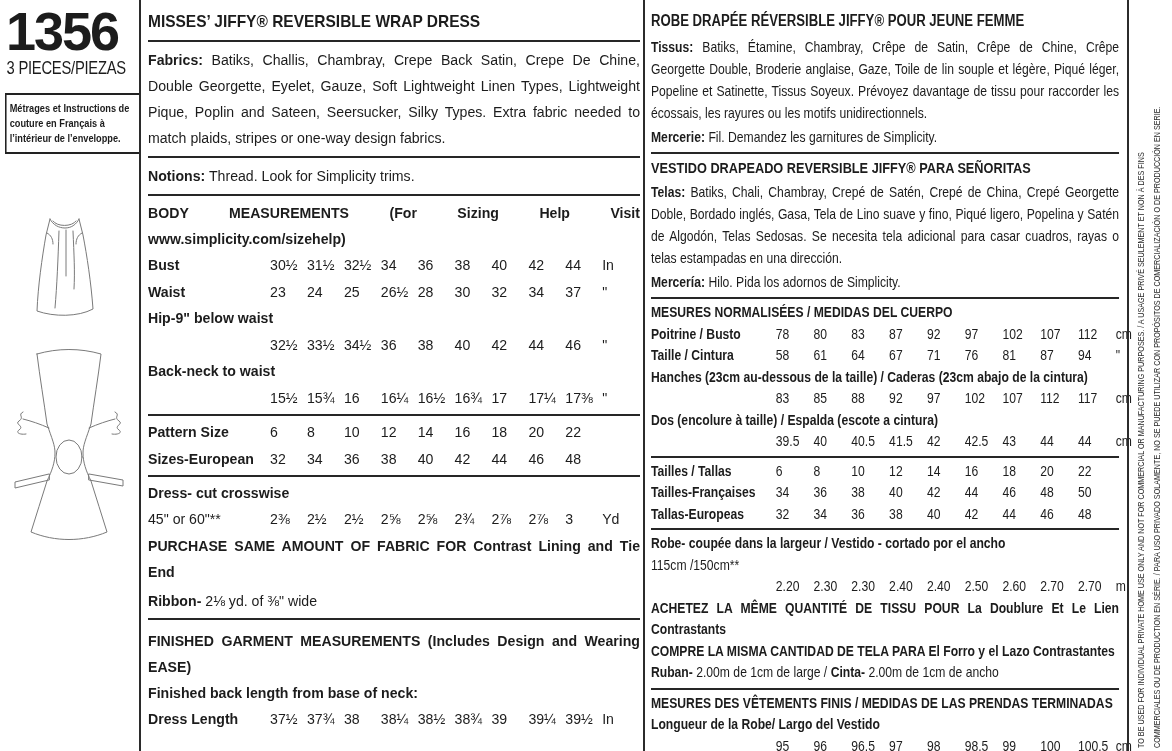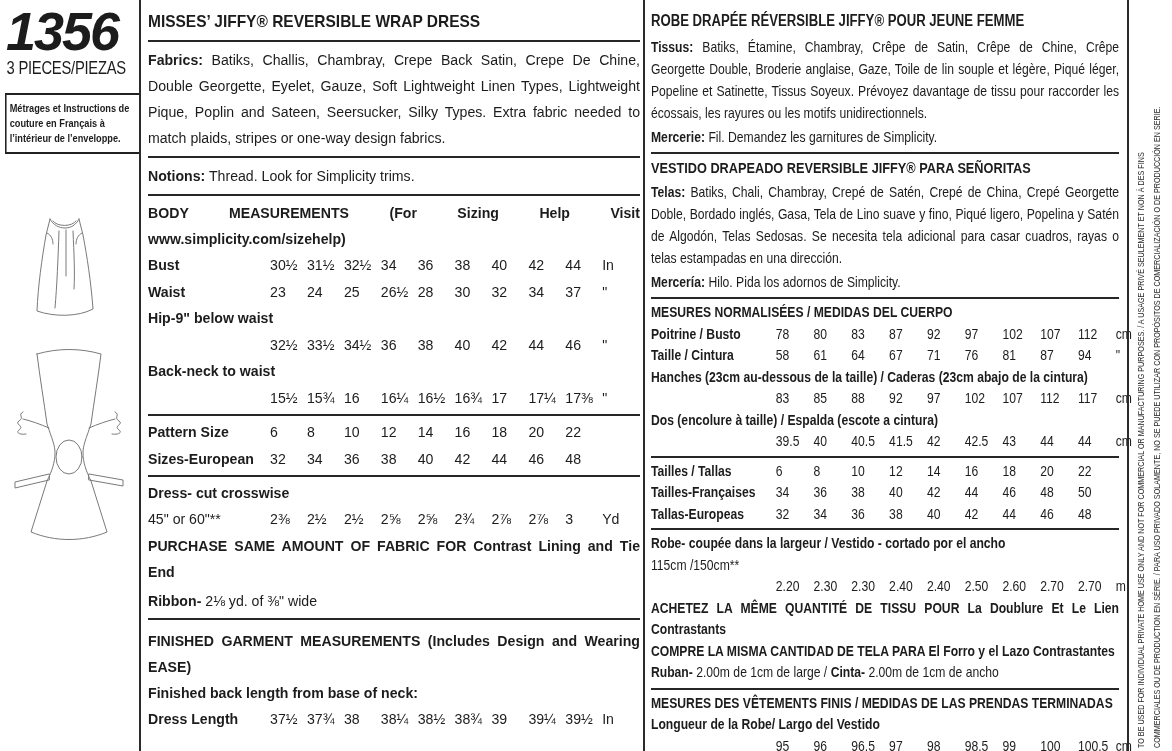--- a/index.html
+++ b/index.html
@@ -8,21 +8,21 @@
     background:#ffffff;color:#1c1c1c;
     font-family:"Liberation Sans", sans-serif;
     -webkit-font-smoothing:antialiased;
   }
   .vdiv{position:absolute;top:0;bottom:0;width:2px;background:#2b2b2b;}
   .rule{height:2px;background:#262626;}
   b{font-weight:bold;}
 
   
   .left-col{position:absolute;left:0;top:0;width:139px;height:751px;}
-  .pattern-number{font-size:54px;font-weight:bold;letter-spacing:-2px;line-height:1.0;padding:4px 0 0 6px;font-style:italic;}
+  .pattern-number{font-size:54px;font-weight:bold;letter-spacing:-2px;line-height:1.0;padding:4px 0 0 6px;}
   .pieces{font-size:18px;letter-spacing:-0.3px;padding-left:8px;white-space:nowrap;
           transform:scaleX(0.82);transform-origin:0 0;}
   .note-box{margin:14px 0 0 5px;width:162px;transform:scaleX(0.78);transform-origin:0 0;
             border:2px solid #222;padding:6px 4px;font-weight:bold;font-size:11.8px;line-height:15px;}
   .sketch{position:absolute;}
 
   
   .mid-col{position:absolute;left:148px;top:0;}
   .right-col{position:absolute;left:651px;top:0;}
   .inner-mid{width:540px;transform:scaleX(0.9111);transform-origin:0 0;}

